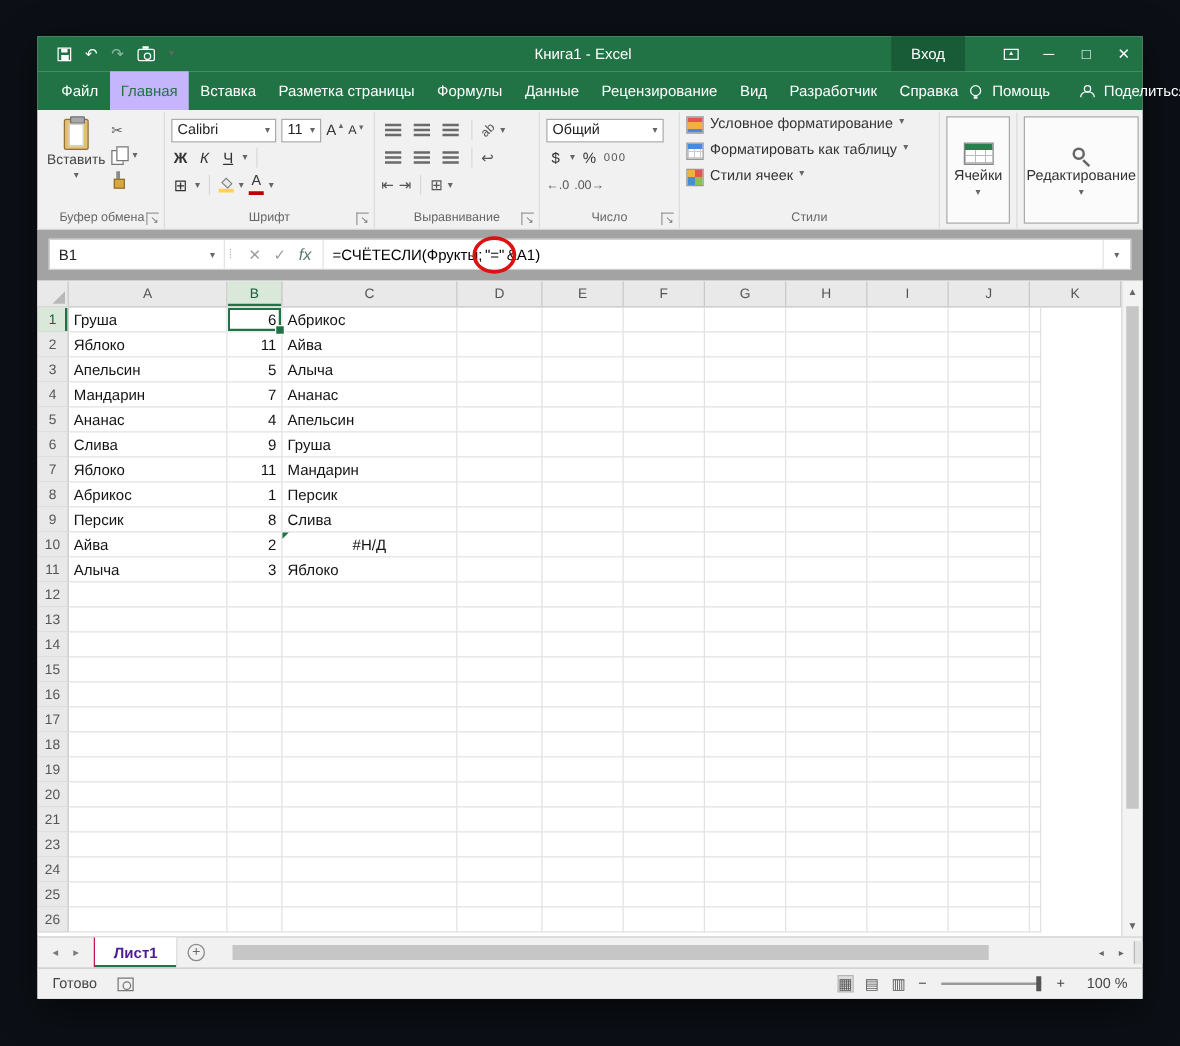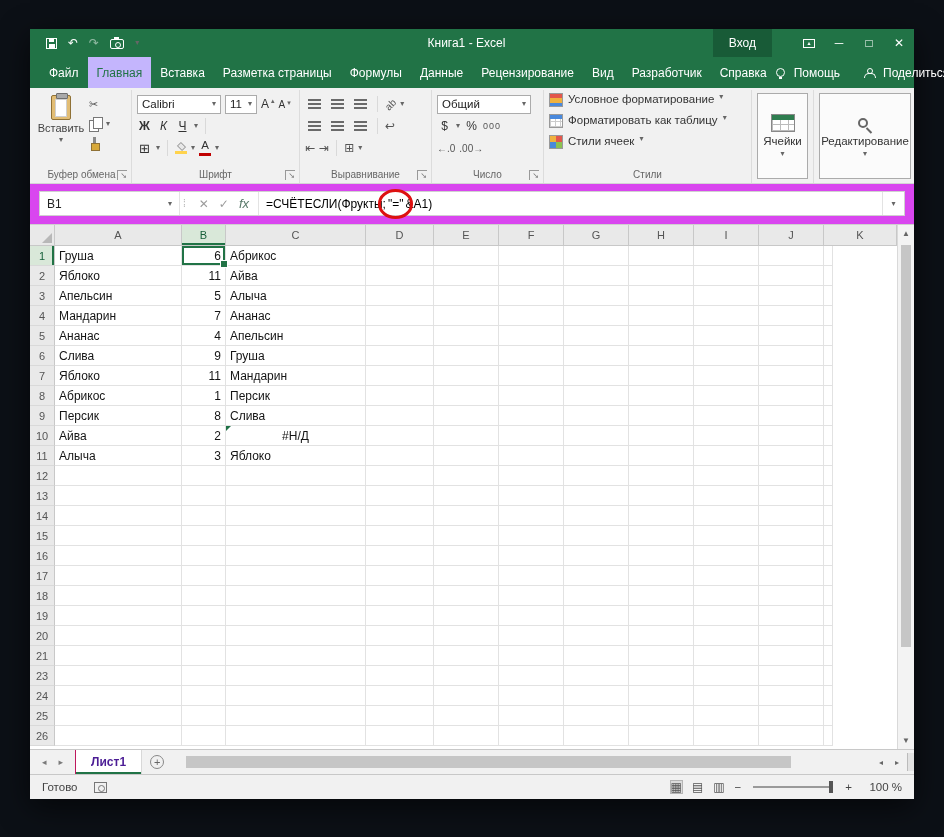--- a/index.html
+++ b/index.html
@@ -78,21 +78,21 @@
   .i-cf{width:14px;height:14px;border:1px solid #999;background:linear-gradient(180deg,#e2574c 0 4px,#f0b13e 4px 9px,#4a89dc 9px 14px)}
   .i-ftable{width:14px;height:14px;border:1px solid #999;background:linear-gradient(#4a89dc 0 4px,rgba(0,0,0,0) 4px),repeating-linear-gradient(0deg,#ccc 0 1px,rgba(0,0,0,0) 1px 5px),repeating-linear-gradient(90deg,#ccc 0 1px,rgba(0,0,0,0) 1px 5px),#fff}
   .i-cstyles{width:14px;height:14px;border:1px solid #999;background:conic-gradient(#e2574c 0 25%,#8cc152 0 50%,#4a89dc 0 75%,#f0b13e 0)}
   
   .bigdrop{flex:1;border:1px solid #ababab;background:#fbfbfb;display:flex;flex-direction:column;align-items:center;justify-content:center;gap:3px;font-size:11.5px;color:#333;padding:4px 4px;white-space:nowrap}
   .i-cells-big{width:24px;height:18px;border:1px solid #888;background:linear-gradient(#2e7d4f 0 5px,rgba(0,0,0,0) 5px),repeating-linear-gradient(90deg,#bbb 0 1px,rgba(0,0,0,0) 1px 8px),repeating-linear-gradient(0deg,#bbb 0 1px,rgba(0,0,0,0) 1px 6px),#fff}
   .i-mag{width:10px;height:10px;border:2px solid #666;border-radius:50%;position:relative;margin:3px 4px 4px 0}
   .i-mag:after{content:'';position:absolute;width:2px;height:7px;background:#666;left:8px;top:7px;transform:rotate(-45deg)}
 
   
-  .fbar{flex:none;height:40px;background:#d946ef;display:flex;align-items:center;padding:7px 9px 8px}
+  .fbar{flex:none;height:40px;background:#a3a3a3;display:flex;align-items:center;padding:7px 9px 8px}
   .fbar-inner{flex:1;height:25px;background:#fff;border:1px solid #d0d0d0;display:flex;align-items:center}
   .namebox{width:140px;height:100%;display:flex;align-items:center;padding:0 7px;font-size:12px;color:#222;border-right:1px solid #e3e3e3;gap:6px}
   .namebox .nv{flex:1}
   .dots{color:#b5b5b5;font-size:10px;padding:0 3px;letter-spacing:1px}
   .fbtns{display:flex;align-items:center;gap:10px;padding:0 9px;border-right:1px solid #e3e3e3;height:100%}
   .fbx{color:#9b9b9b;font-size:12px}
   .fx{font-style:italic;font-family:Liberation Sans, sans-serif;color:#5a7a6b;font-size:13px}
   .ftext{flex:1;padding:0 7px;font-size:12px;color:#000;display:flex;align-items:center;white-space:nowrap;overflow:visible}
   .circ{position:relative;padding:0 2px;z-index:5}
   .circ:after{content:'';position:absolute;left:-8px;right:-8px;top:-8px;bottom:-8px;border:3px solid #dd1111;border-radius:50%}

